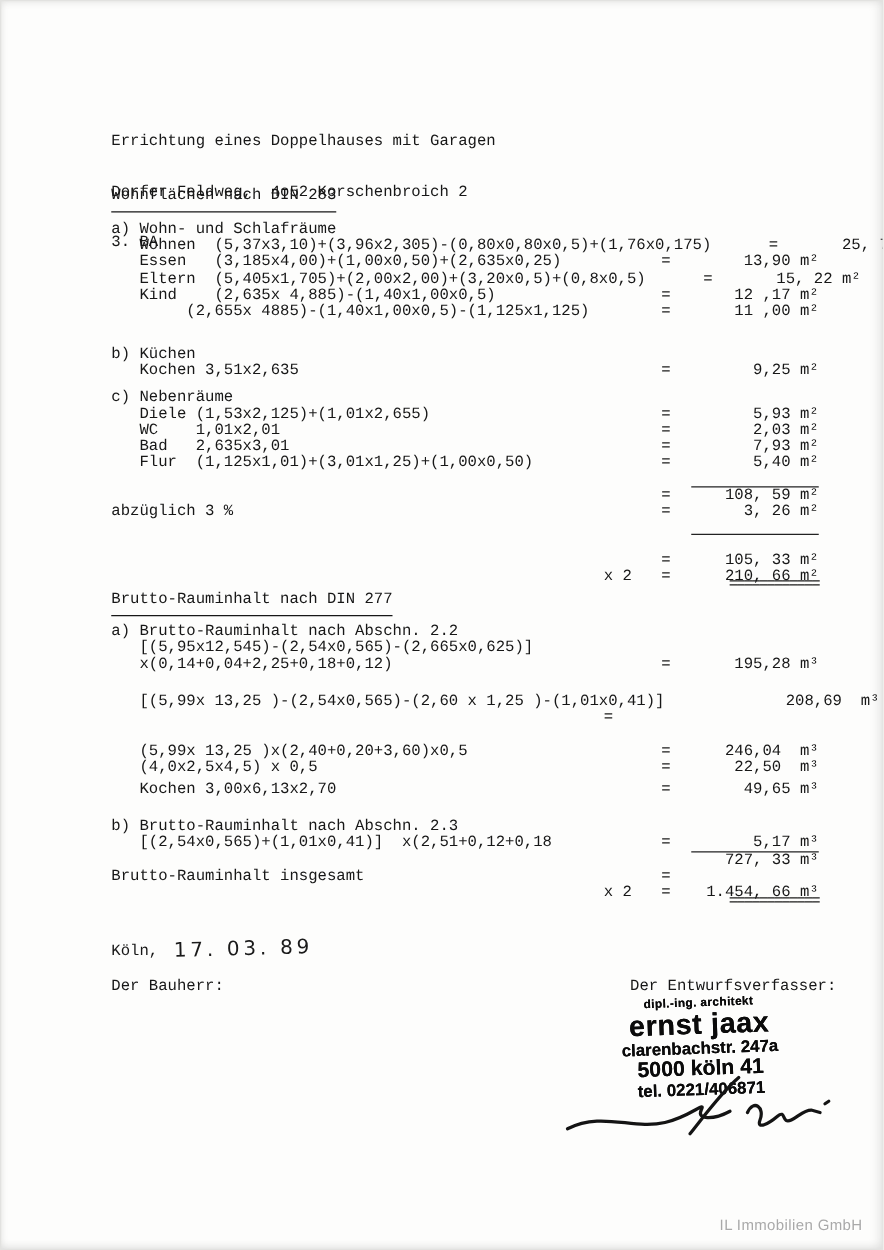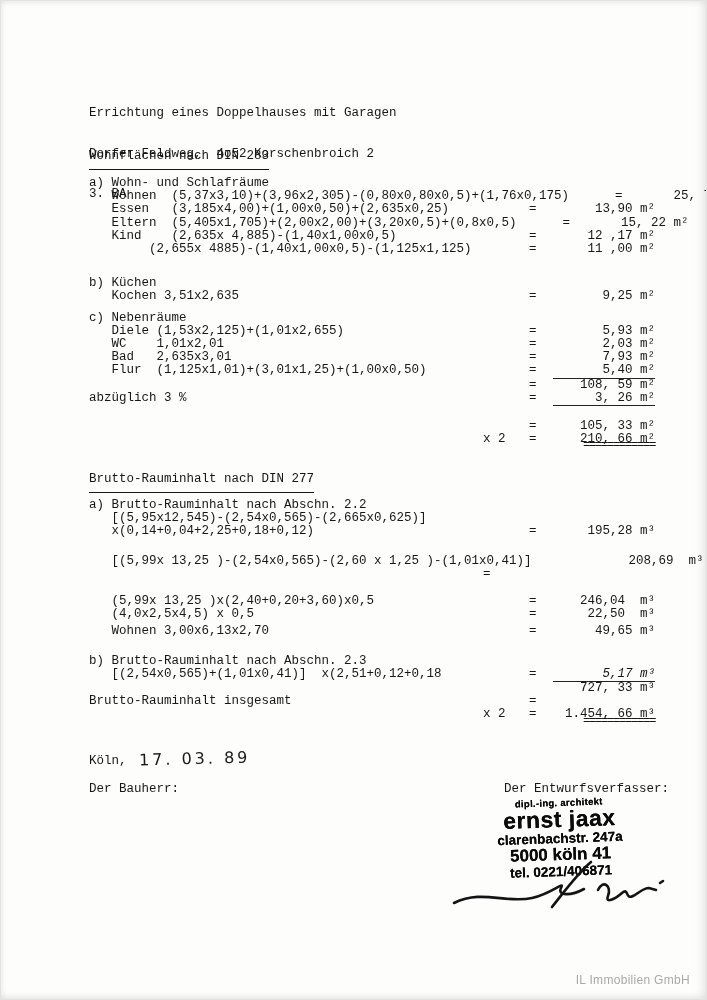--- a/index.html
+++ b/index.html
@@ -16,22 +16,22 @@
   .t1{left:88px;top:148px;}
   .t2{left:88px;top:471px;}
   .calc{width:566px;}
   .s1{left:88px;top:176px;}
   .s2{left:88px;top:498px;}
   .r{display:grid;grid-template-columns:1fr 46px 24px 102px;line-height:13.2px;min-height:13.2px;}
   .r .f{white-space:pre;overflow:visible;}
   .r .m{white-space:pre;}
   .r .e{text-align:left;}
   .r .v{text-align:right;white-space:pre;}
-  .v.u{border-bottom:1.3px solid #222;padding-bottom:0px;}
-  .v.uw{border-bottom:1.3px solid #222;font-style:italic;}
+  .v.u{border-bottom:1.3px solid #222;padding-bottom:11px;}
+  .v.uw{border-bottom:1.3px solid #222;}
   .mt21{margin-top:21px;} .mt20{margin-top:8px;} .mt16{margin-top:16px;}
   .mt14{margin-top:14px;} .mt4{margin-top:4px;}
   .tuck{margin-top:-7px;margin-bottom:0;}
   .tuck .v{letter-spacing:-1.5px;border:none;}
   .closing{left:88px;top:748px;}
   .hand{display:inline-block;font-family:"DejaVu Sans",sans-serif;font-size:16px;letter-spacing:3px;transform:rotate(-1.5deg);margin-left:12px;color:#1a1a1a;}
   .party-left{left:88px;top:781px;}
   .party-right{left:455px;top:781px;margin-left:48px;}
   .stamp{left:437px;top:796px;width:244px;text-align:center;transform:rotate(-2deg);
     font-family:"Liberation Sans","DejaVu Sans",sans-serif;font-weight:700;color:#0b0b0b;
@@ -211,21 +211,21 @@
         <span class="e">=</span>
         <span class="v">246,04  m³</span>
       </div>
     <div class="r">
         <span class="f">   (4,0x2,5x4,5) x 0,5</span>
         <span class="m"></span>
         <span class="e">=</span>
         <span class="v">22,50  m³</span>
       </div>
     <div class="r mt4">
-        <span class="f">   Wohnen 3,00x6,13x2,70</span>
+        <span class="f">   Kochen 3,00x6,13x2,70</span>
         <span class="m"></span>
         <span class="e">=</span>
         <span class="v">49,65 m³</span>
       </div>
     <div class="r mt16">
         <span class="f">b) Brutto-Rauminhalt nach Abschn. 2.3</span>
         <span class="m"></span>
         <span class="e"></span>
         <span class="v"></span>
       </div>

